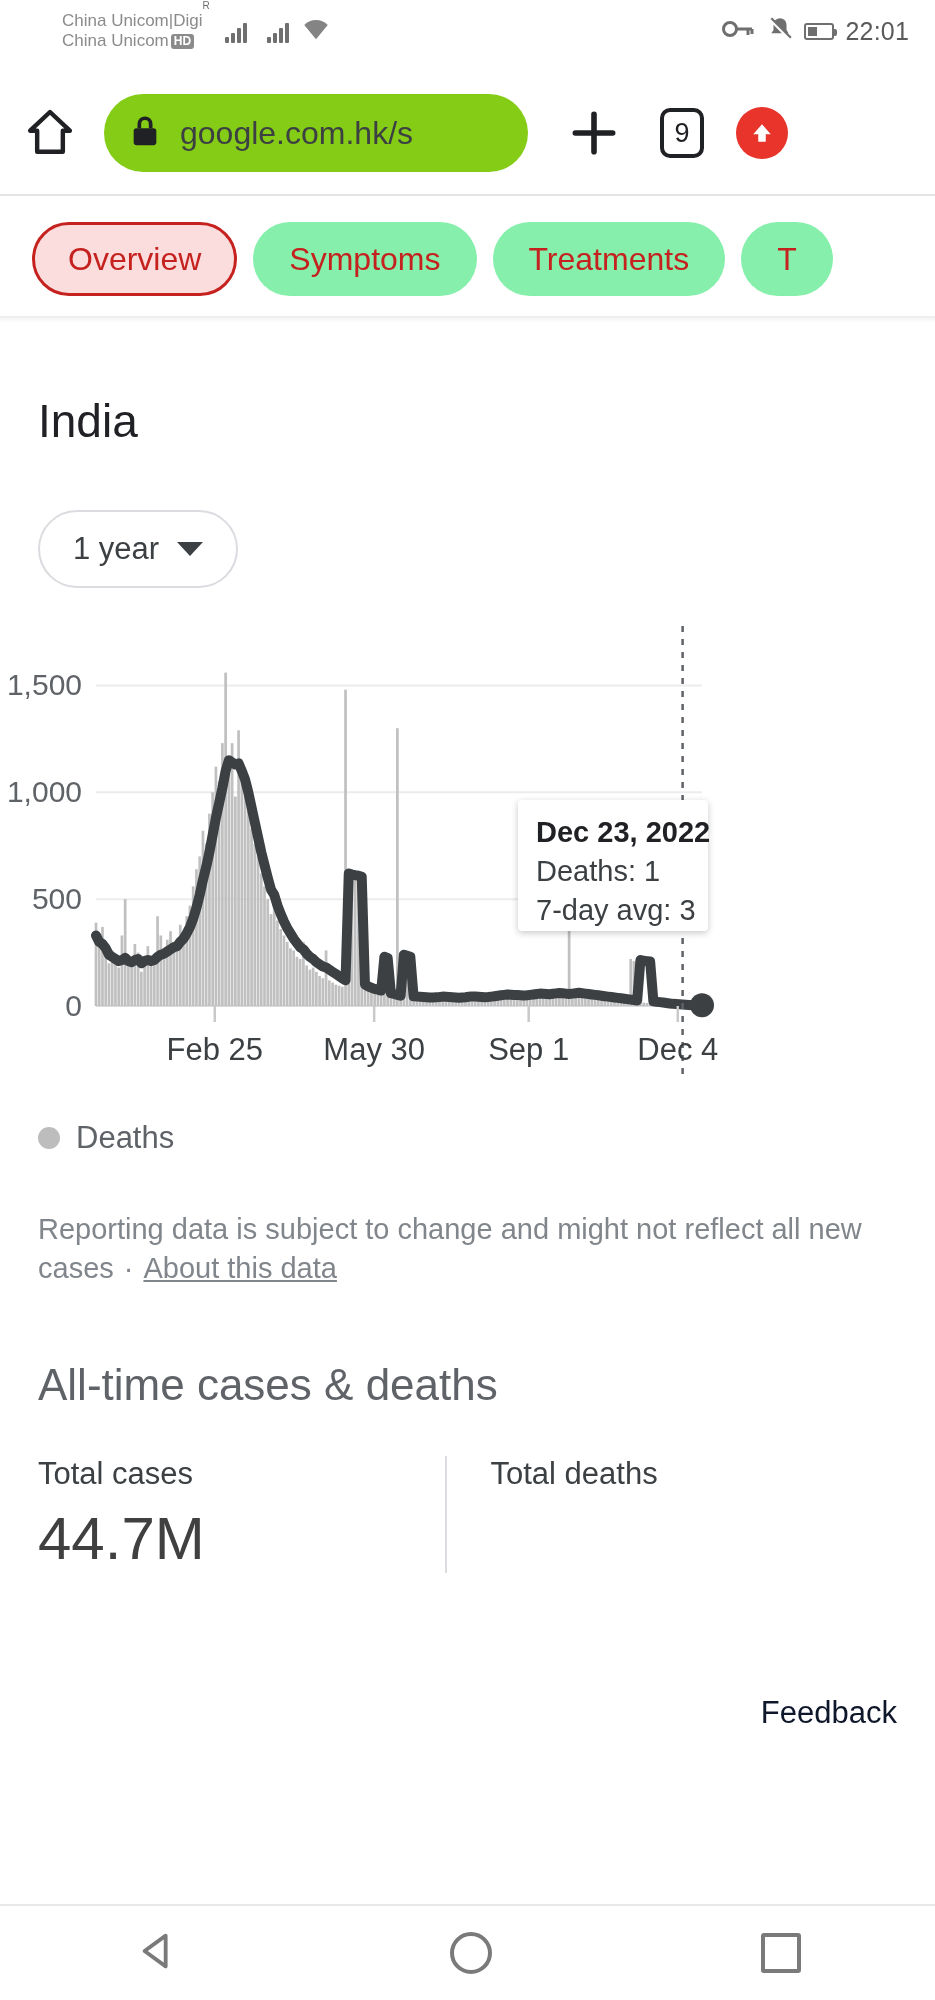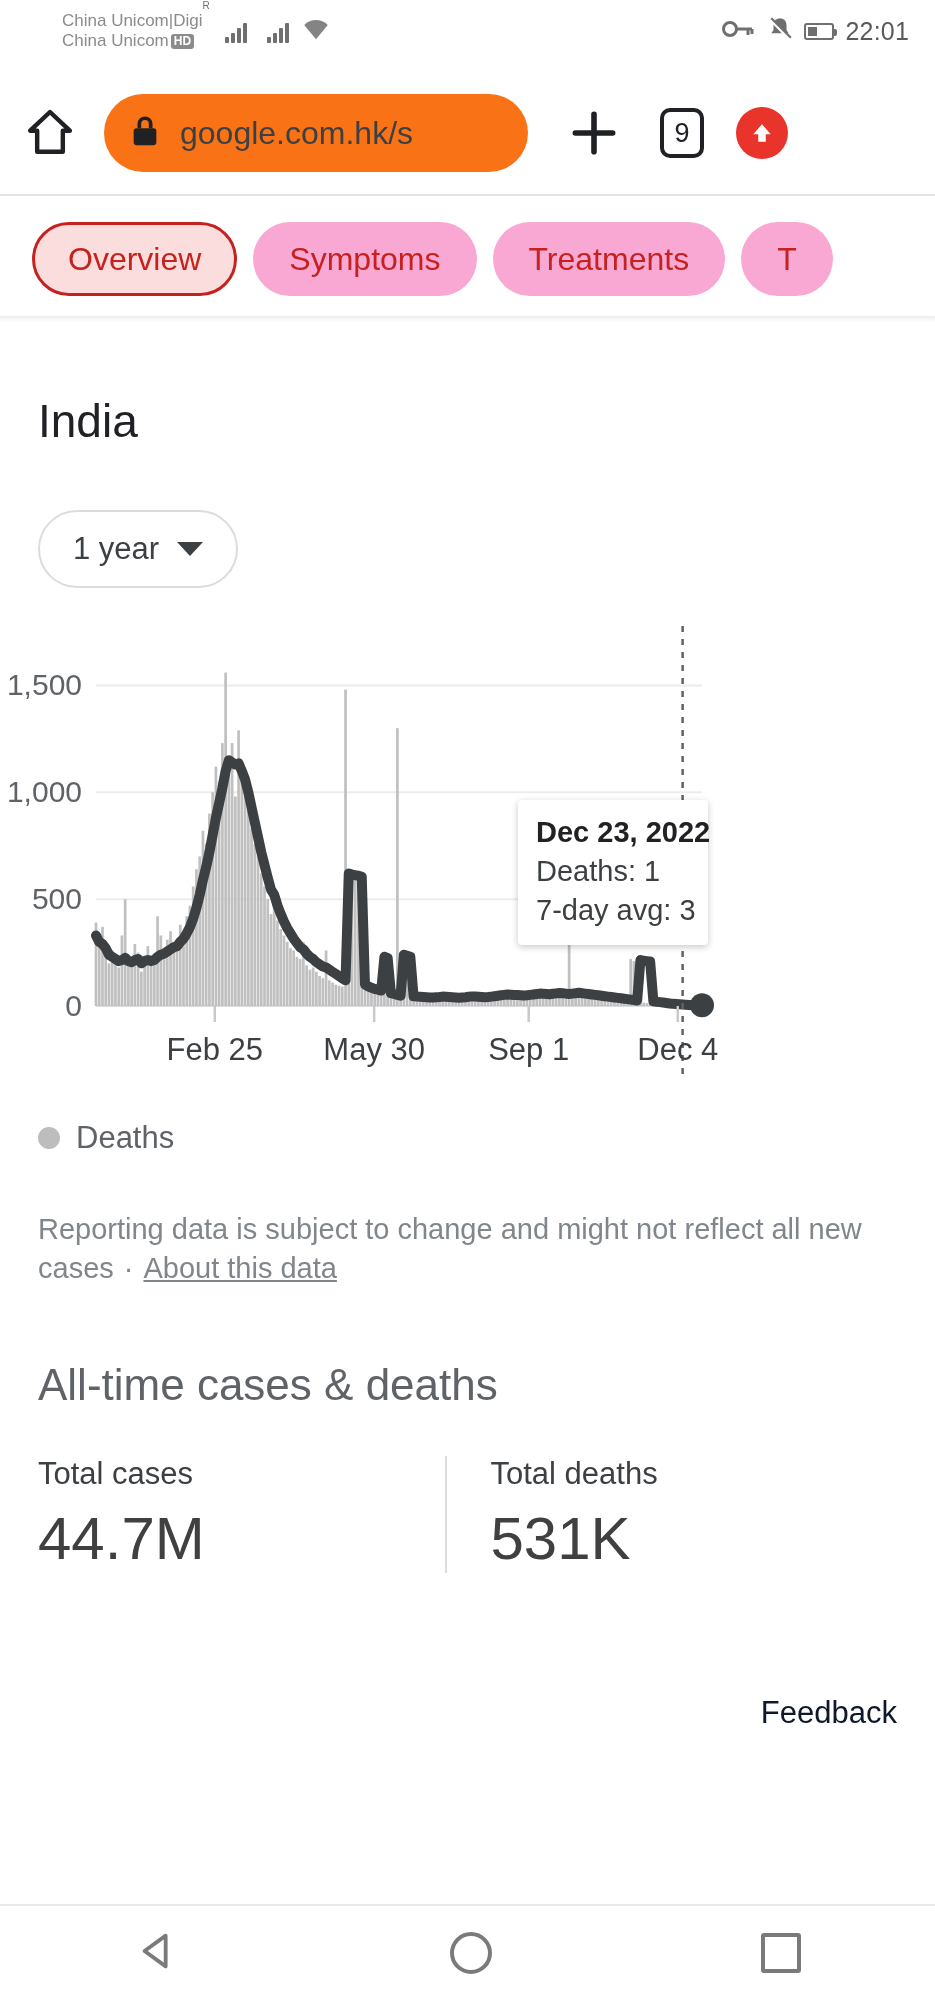--- a/index.html
+++ b/index.html
@@ -40,21 +40,21 @@
   .battery::after { content:""; position:absolute; right:-5px; top:4px; width:3px; height:7px;
                     background:#6f6f6f; border-radius:0 2px 2px 0; }
   .battery b { display: block; width: 38%; height: 100%; background: #6f6f6f; }
 
   
   .browserbar {
     position: absolute; top: 62px; left: 0; width: 935px; height: 142px;
     display: flex; align-items: center; padding: 0 22px; background: #fff;
   }
   .omnibox {
-    flex: 0 0 auto; width: 424px; height: 78px; background: #f97316;
+    flex: 0 0 auto; width: 424px; height: 78px; background: #84cc16;
     border-radius: 39px; display: flex; align-items: center; padding: 0 26px;
     margin-left: 26px; overflow: hidden;
   }
   .omnibox .url {
     font-size: 32px; color: #3c4043; margin-left: 20px; white-space: nowrap;
   }
   .icon-btn { display:flex; align-items:center; justify-content:center; }
   .tabcount {
     width: 44px; height: 50px; border: 4px solid #202124; border-radius: 10px;
     display: flex; align-items: center; justify-content: center;
@@ -66,21 +66,21 @@
   }
 
   
   .tabsrow {
     position: absolute; top: 194px; left: 0; width: 935px; height: 128px;
     border-top: 2px solid #e4e4e4;
     display: flex; align-items: center; gap: 16px; padding: 0 32px;
     overflow: hidden; background: #fff;
   }
   .chip {
-    flex: 0 0 auto; height: 74px; border-radius: 37px; background: #f9a8d4;
+    flex: 0 0 auto; height: 74px; border-radius: 37px; background: #86efac;
     display: flex; align-items: center; padding: 0 36px;
     font-size: 32px; color: #c5221f; white-space: nowrap;
   }
   .chip.sel { background: #fbdddd; border: 3px solid #c5221f; padding: 0 33px; }
   .tabsrow::after {
     content: ""; position: absolute; bottom: 0; left: 0; right: 0; height: 6px;
     background: linear-gradient(#00000014, #00000000);
   }
 
   
@@ -94,21 +94,21 @@
   }
   .rangebtn span { font-size: 31px; color: #3c4043; }
   .caret { width:0;height:0;border-left:13px solid transparent;border-right:13px solid transparent;
            border-top:14px solid #3c4043; }
 
   
   .chartwrap { position: relative; width: 935px; height: 480px; margin-top: 30px; }
   .chartsvg { position: absolute; top:0; left:0; }
   .tooltip {
     position: absolute; left: 518px; top: 182px; width: 190px;
-    background: #fff; border-radius: 4px; padding: 16px 18px 18px 18px;
+    background: #fff; border-radius: 4px; padding: 16px 18px 4px 18px;
     box-shadow: 0 2px 7px rgba(0,0,0,.22);
   }
   .tooltip .t-date { font-size: 29px; font-weight: bold; color: #202124; white-space: nowrap; }
   .tooltip .t-row { font-size: 29px; color: #3c4043; margin-top: 6px; white-space: nowrap; }
 
   .legend { display: flex; align-items: center; gap: 40px; padding: 22px 14px 0 38px; }
   .legend .li { display: flex; align-items: center; gap: 16px; }
   .legend .dot { width: 22px; height: 22px; border-radius: 50%; background: #bdbdbd; }
   .legend .line { width: 42px; height: 7px; border-radius: 2px; background: #3c4043; }
   .legend .lbl { font-size: 31px; color: #5f6368; }
@@ -455,21 +455,20 @@
     </div>
 
     <div class="alltime-title">All-time cases &amp; deaths</div>
     <div class="stats">
       <div class="stat">
         <div class="k">Total cases</div>
         <div class="v">44.7M</div>
       </div>
       <div class="stat right">
         <div class="k">Total deaths</div>
-        <div class="v">531K</div>
       </div>
     </div>
     <div class="stat-divider-spacer"></div>
 
     <div class="feedback">Feedback</div>
   </div>
 
   <div class="navbar">
     <span>
       <svg width="46" height="46" viewBox="0 0 24 24">

